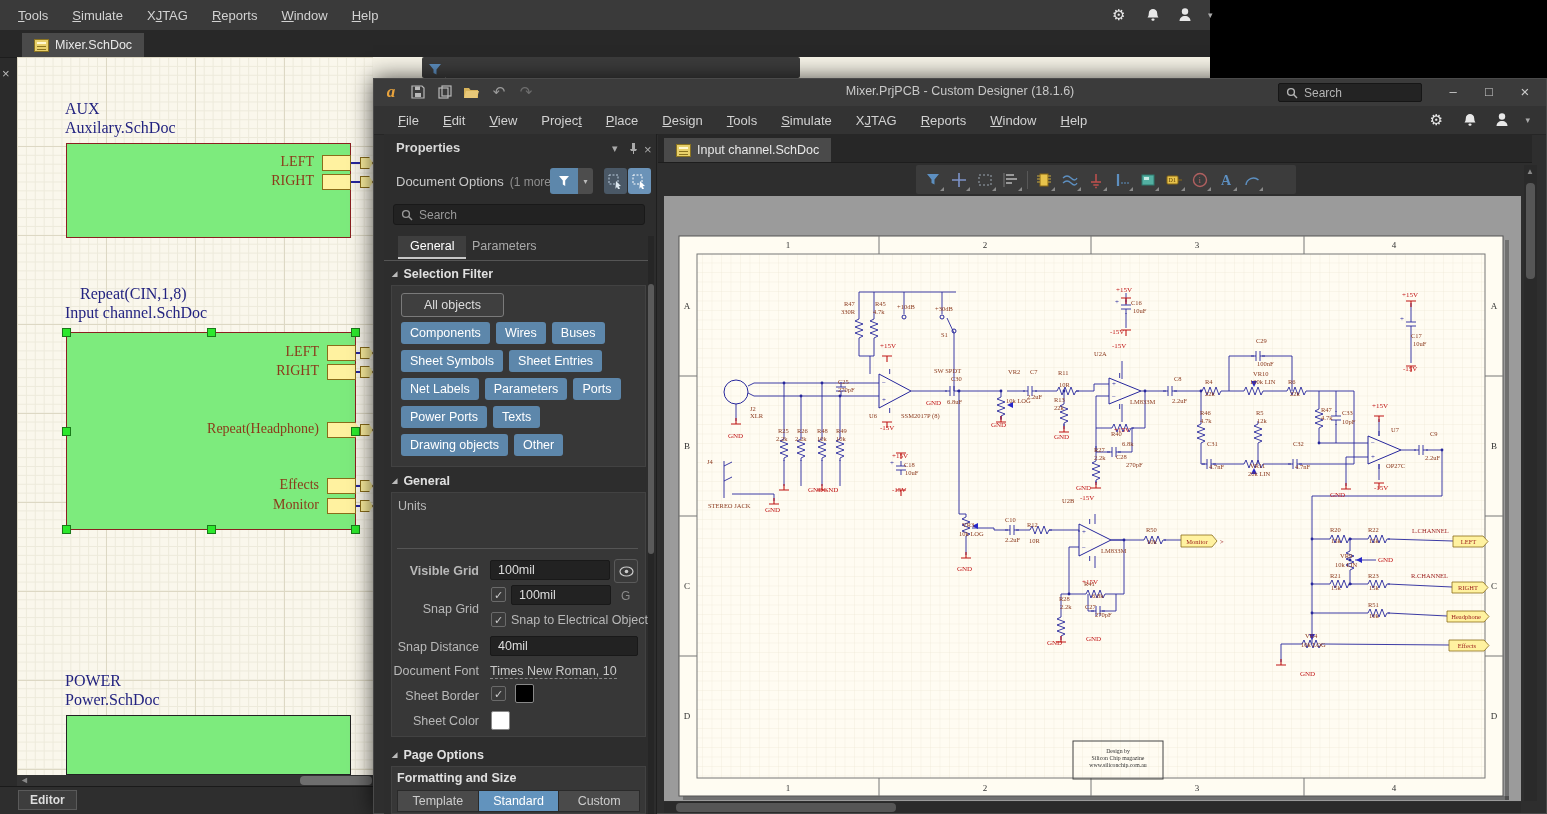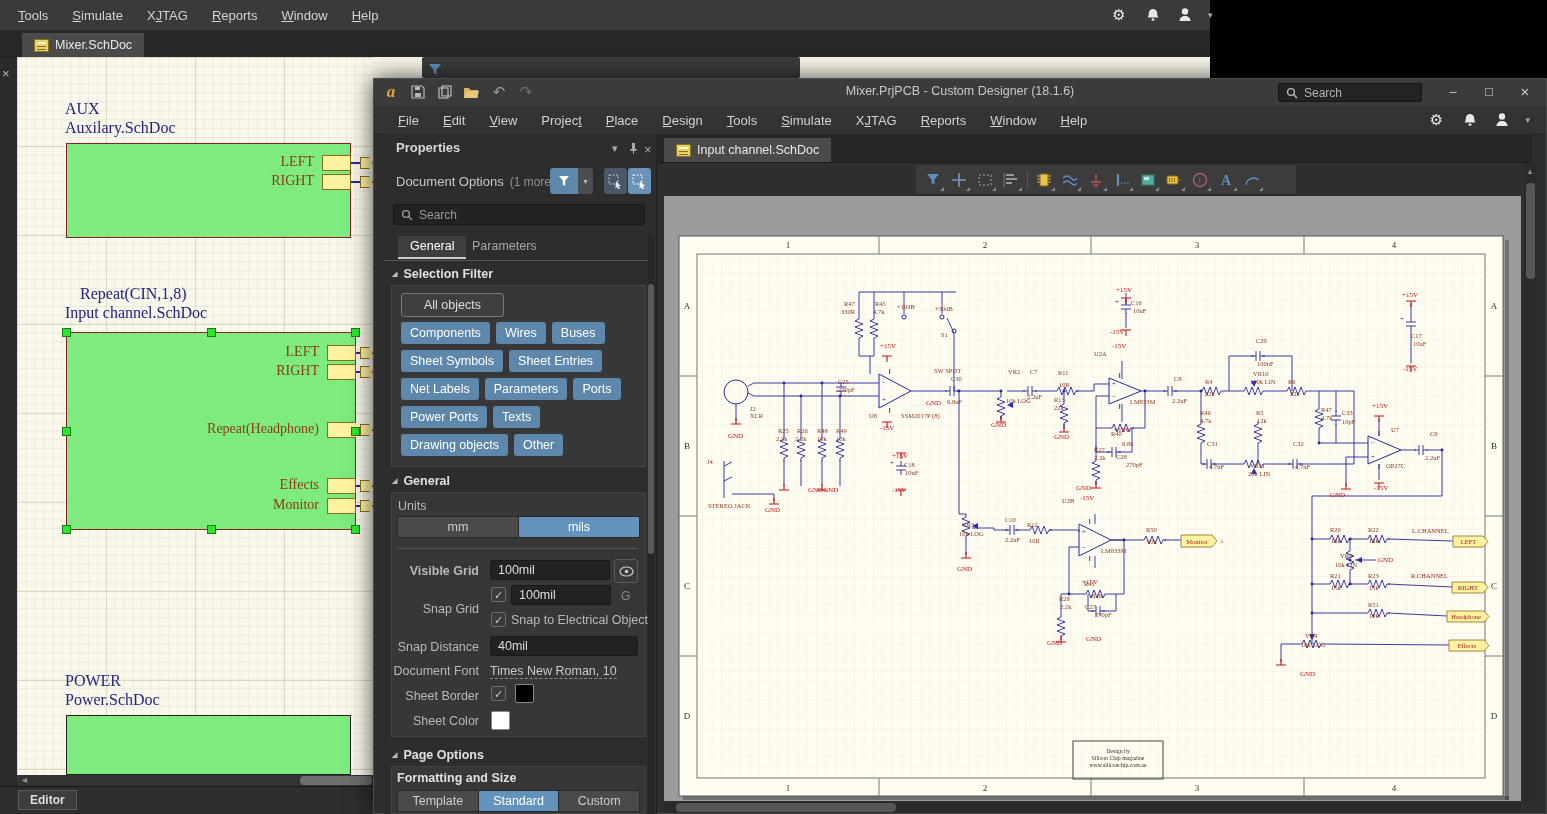--- a/index.html
+++ b/index.html
@@ -300,24 +300,20 @@
 
       <span class="sect-hd" style="left:8px;top:133px;">Selection Filter</span>
       <div class="inset" style="top:151px;height:182px;padding:4px 6px;">
         <span class="allbtn">All objects</span>
         <div id="selfilter-buttons"><span class="fbtn">Components</span><span class="fbtn">Wires</span><span class="fbtn">Buses</span><span class="fbtn">Sheet Symbols</span><span class="fbtn">Sheet Entries</span><span class="fbtn">Net Labels</span><span class="fbtn">Parameters</span><span class="fbtn">Ports</span><span class="fbtn">Power Ports</span><span class="fbtn">Texts</span><span class="fbtn">Drawing objects</span><span class="fbtn">Other</span></div>
       </div>
 
       <span class="sect-hd" style="left:8px;top:340px;">General</span>
       <div class="inset" style="top:358px;height:245px;"></div>
       <span class="plabel" style="left:14px;top:365px;text-align:right;">Units</span>
-      <div class="seg" style="left:13px;top:382px;width:241px;">
-        <div>mm</div>
-        <div class="sel">mils</div>
-      </div>
       <div style="position:absolute;left:13px;top:414px;width:241px;border-top:1px solid #555;"></div>
       <span class="plabel" style="left:0px;top:430px;width:95px;font-weight:bold;">Visible Grid</span>
       <span class="pinput" style="left:106px;top:426px;width:120px;">100mil</span>
       <div class="sqbtn" style="left:230px;top:425px;width:22px;height:22px;background:#3a3a3a;border:1px solid #5a5a5a;">
         <svg width="15" height="11">
             <ellipse cx="7.5" cy="5.5" rx="6.5" ry="4.5" fill="none" stroke="#ccc" stroke-width="1.2"></ellipse>
             <circle cx="7.5" cy="5.5" r="1.8" fill="#ccc"></circle>
           </svg>
       </div>
       <span class="plabel" style="left:0px;top:456px;width:95px;margin-top:12px;">Snap Grid</span>

